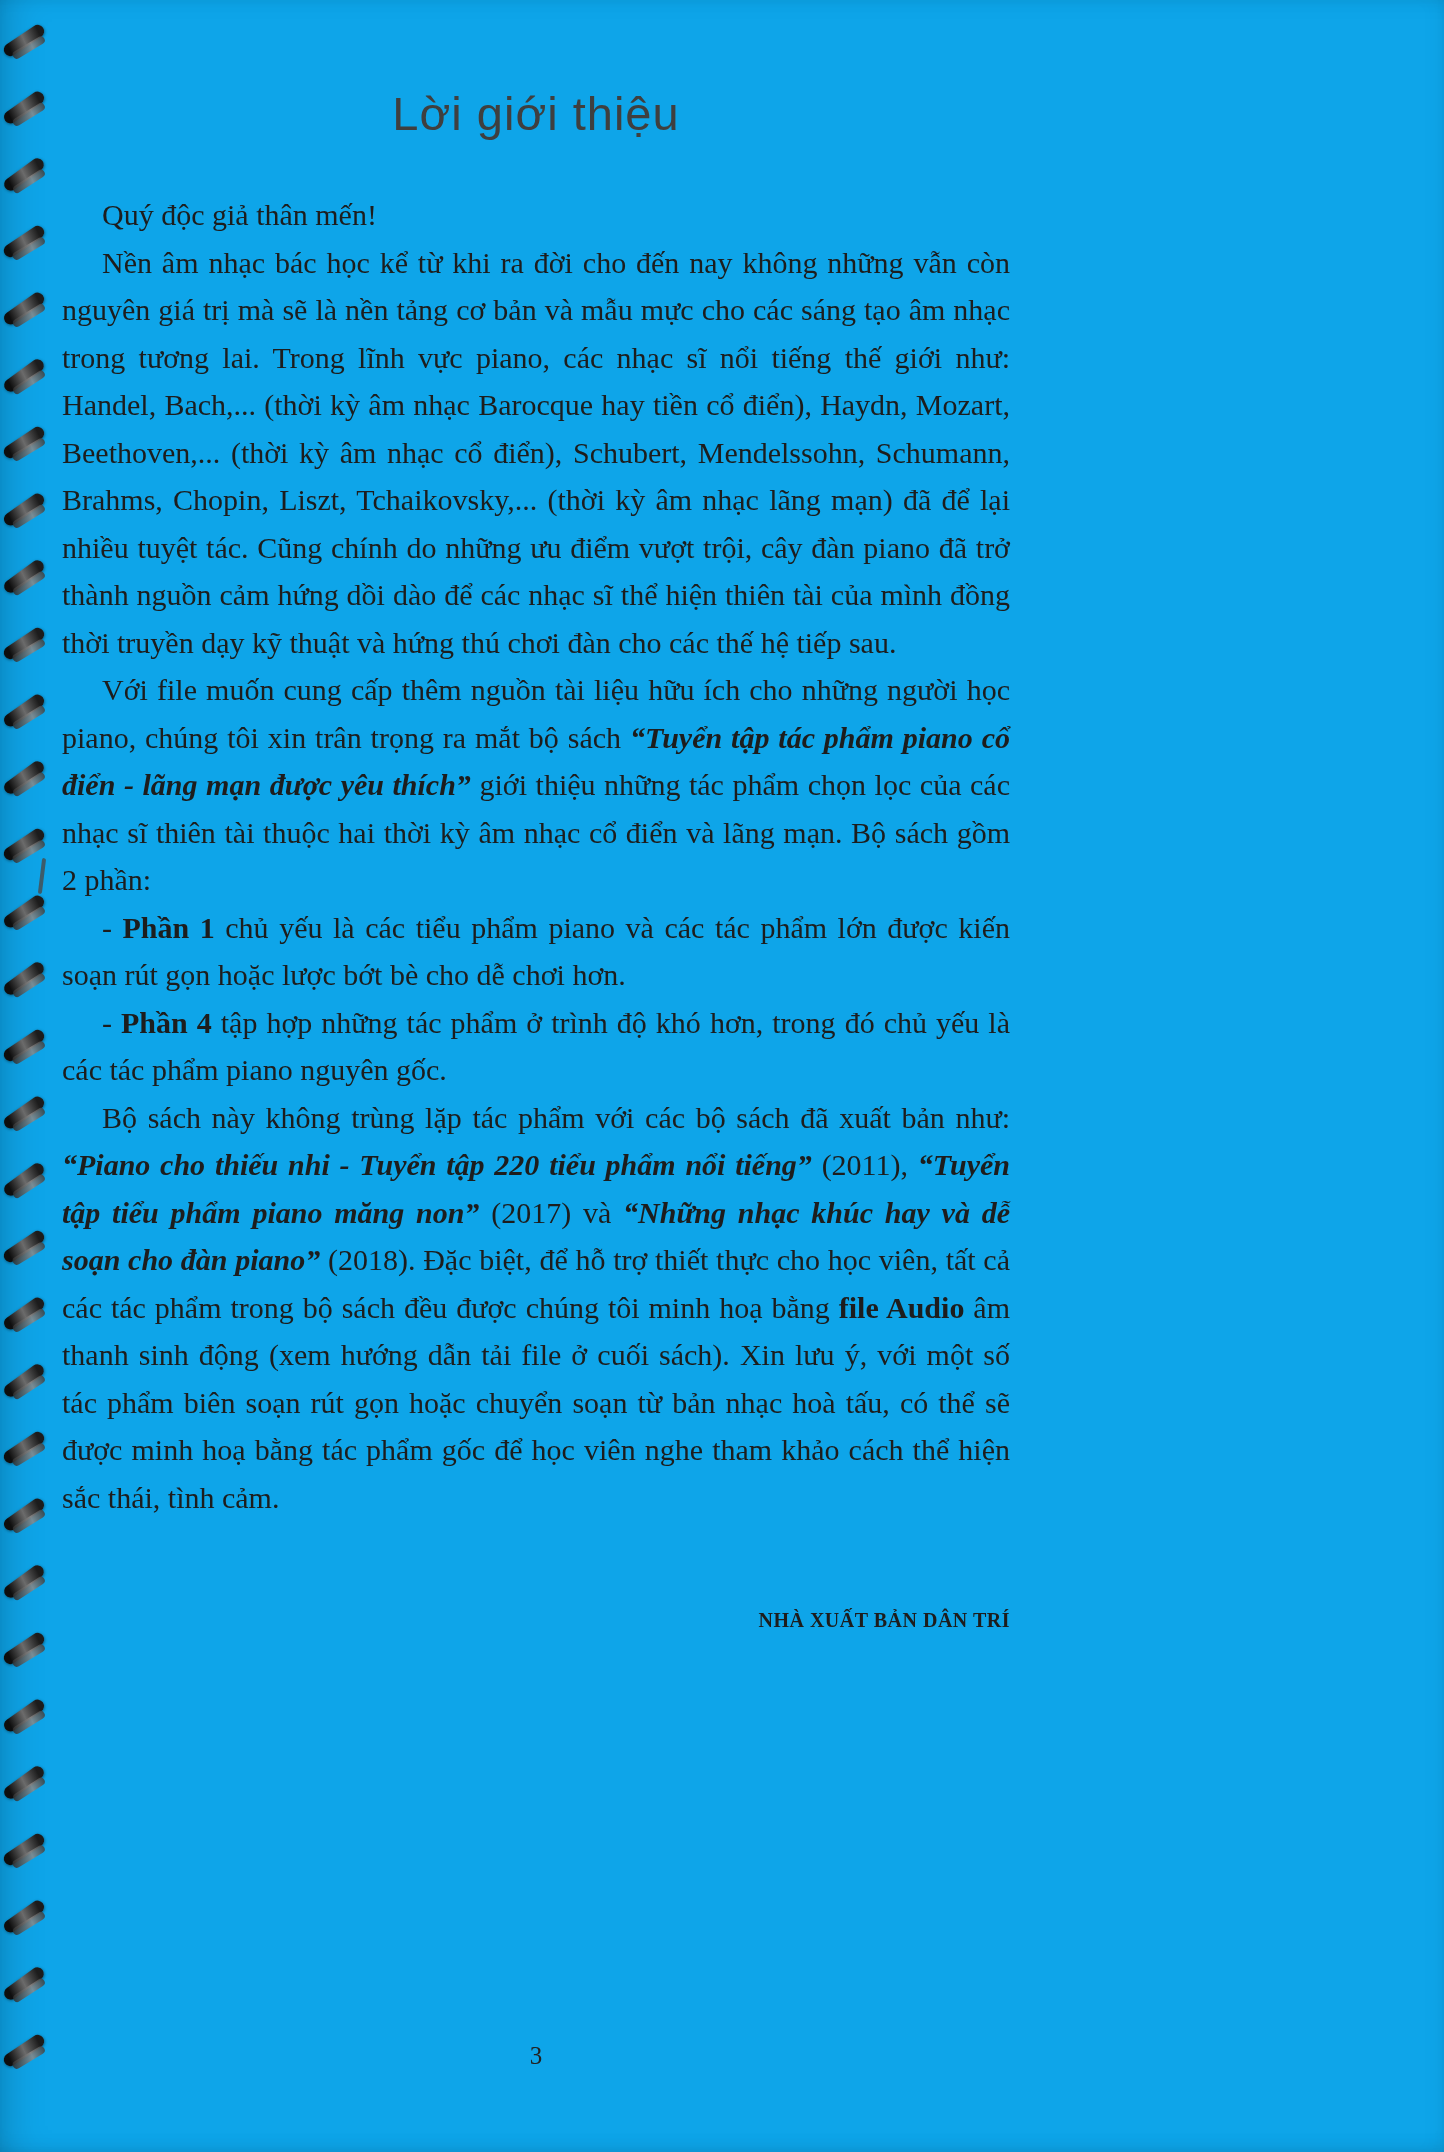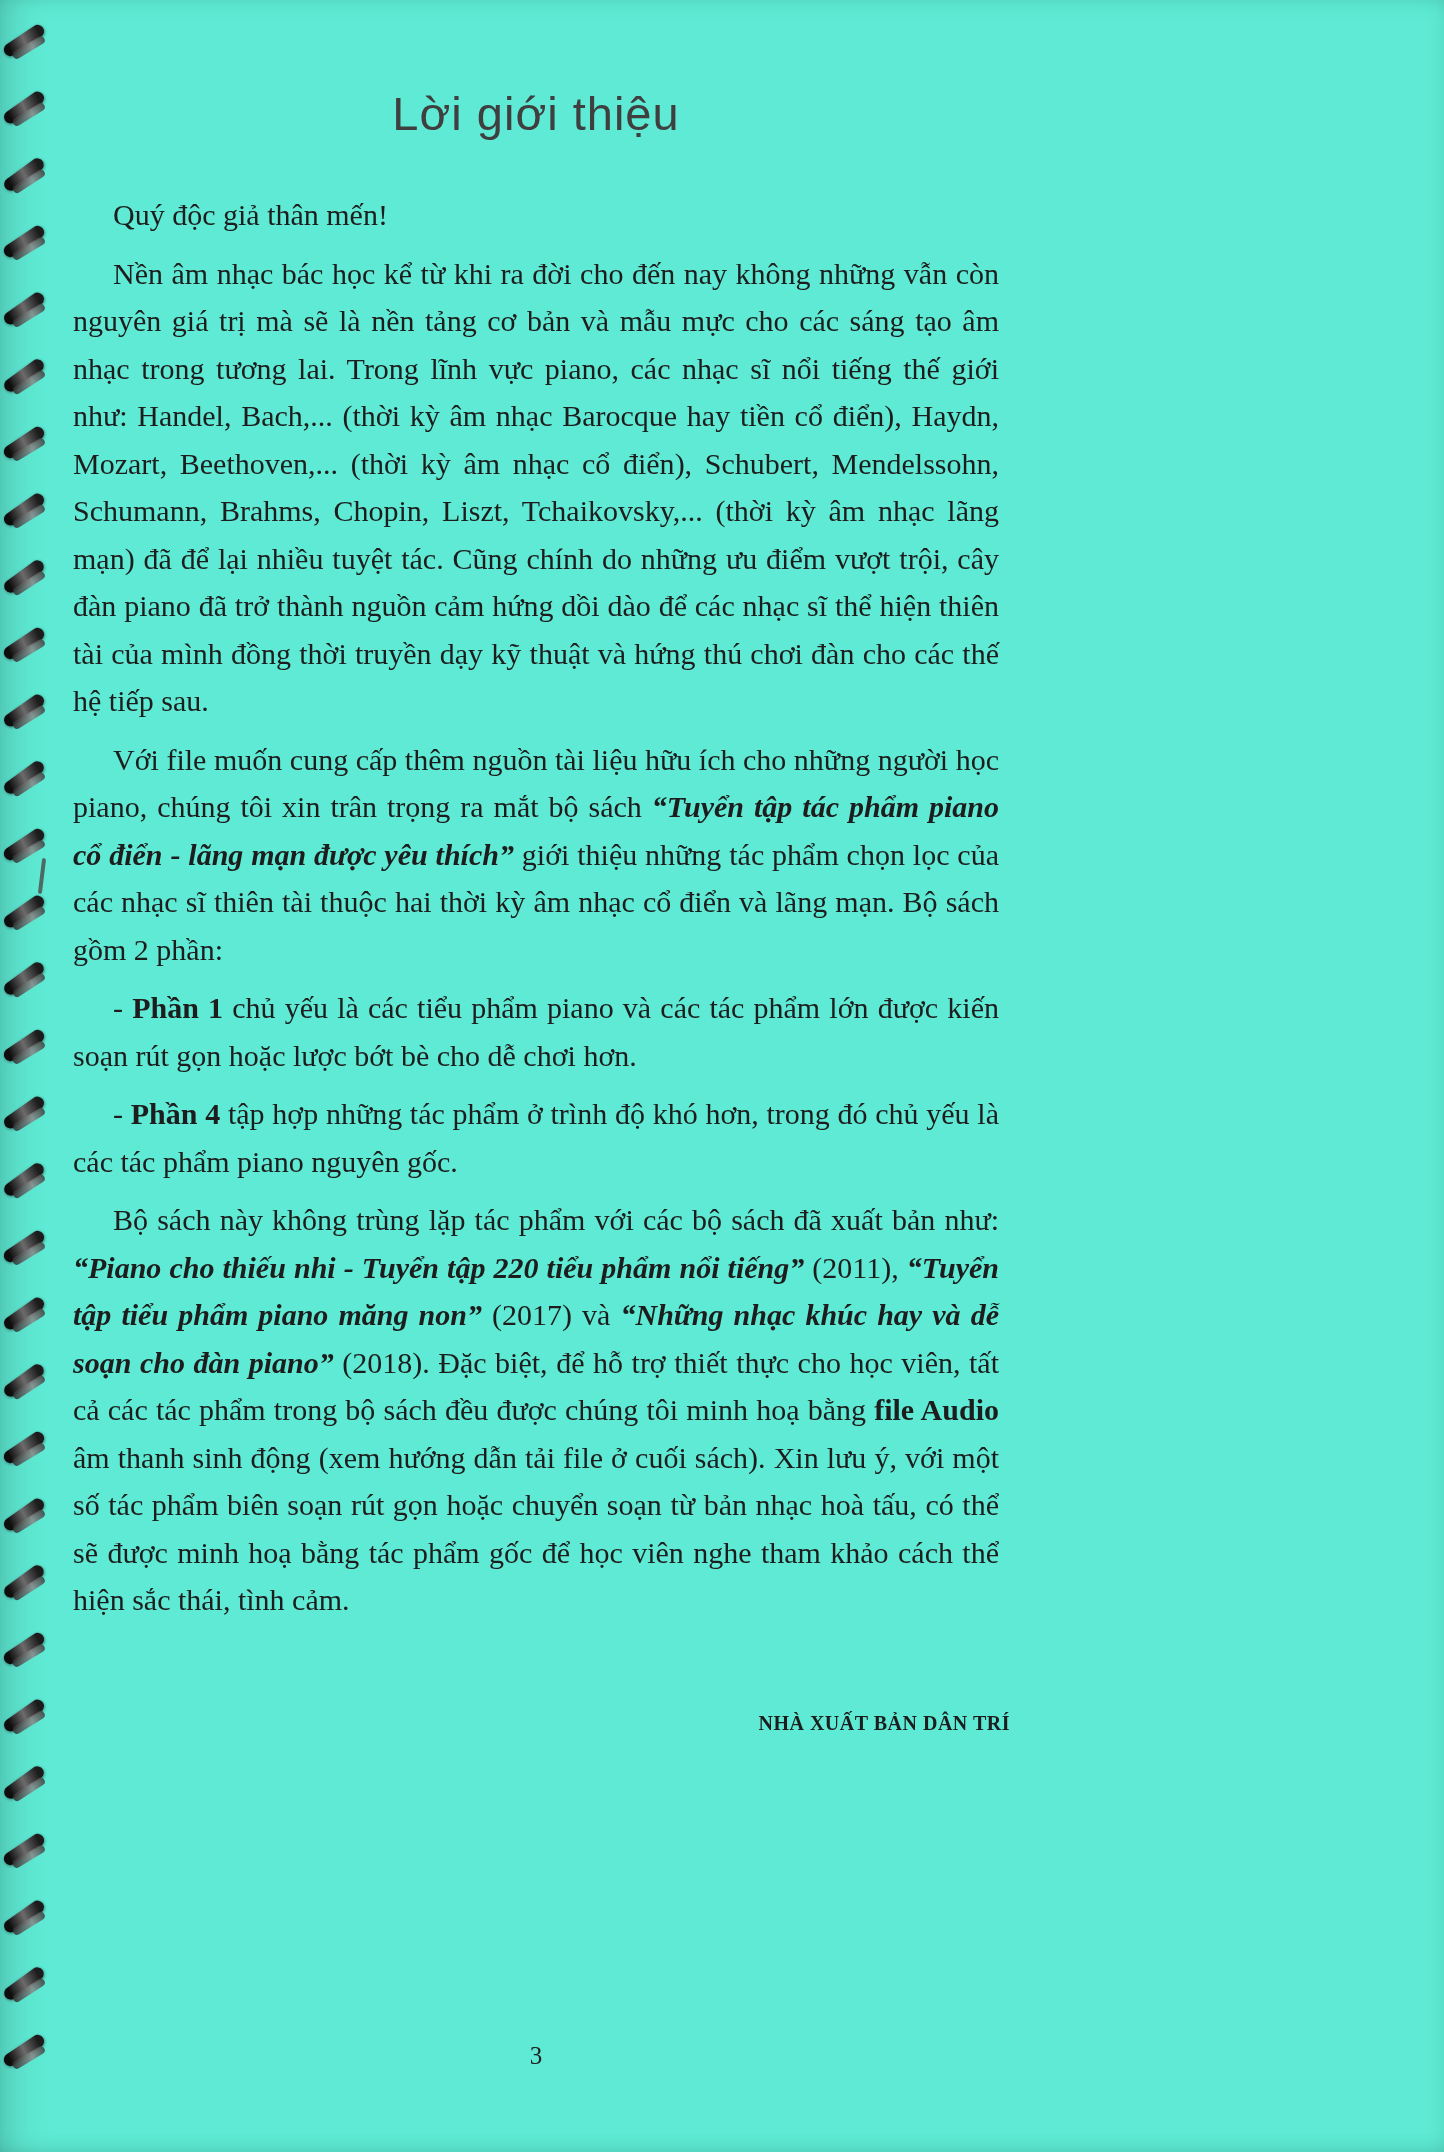--- a/index.html
+++ b/index.html
@@ -1,19 +1,19 @@
 <!DOCTYPE html>
 <html><head>
 <meta charset="utf-8">
 <style>
   html,body{margin:0;padding:0;background:#e8e8e6;}
   .page{
     position:relative;
     width:1444px;height:2152px;
-    background:#5eead4;
+    background:#0ea5e9;
     overflow:hidden;
     box-shadow:inset 26px 0 45px -28px rgba(0,0,0,.28),
                inset -14px 0 30px -22px rgba(0,0,0,.12),
                inset 0 -12px 25px -18px rgba(0,0,0,.18),
                inset 0 10px 22px -18px rgba(0,0,0,.12);
     font-family:"Liberation Serif", serif;
     color:#1d1d1d;
   }
   
   .spiral{position:absolute;left:0;top:0;width:60px;height:100%;}
@@ -32,21 +32,21 @@
   h1.title{
     font-family:"Liberation Sans", sans-serif;
     font-weight:400;
     font-size:47px;
     color:#3f3f3f;
     text-align:center;
     margin:86px 0 50px 0;
     letter-spacing:1px;
   }
   .body-text p{
-    margin:11px;
+    margin:0;
     font-size:30px;
     line-height:47.5px;
     text-align:justify;
     text-indent:40px;
   }
   .i{}
   .b{font-weight:bold;}
   .bi{font-weight:bold;font-style:italic;}
   .publisher{
     margin-top:88px;

